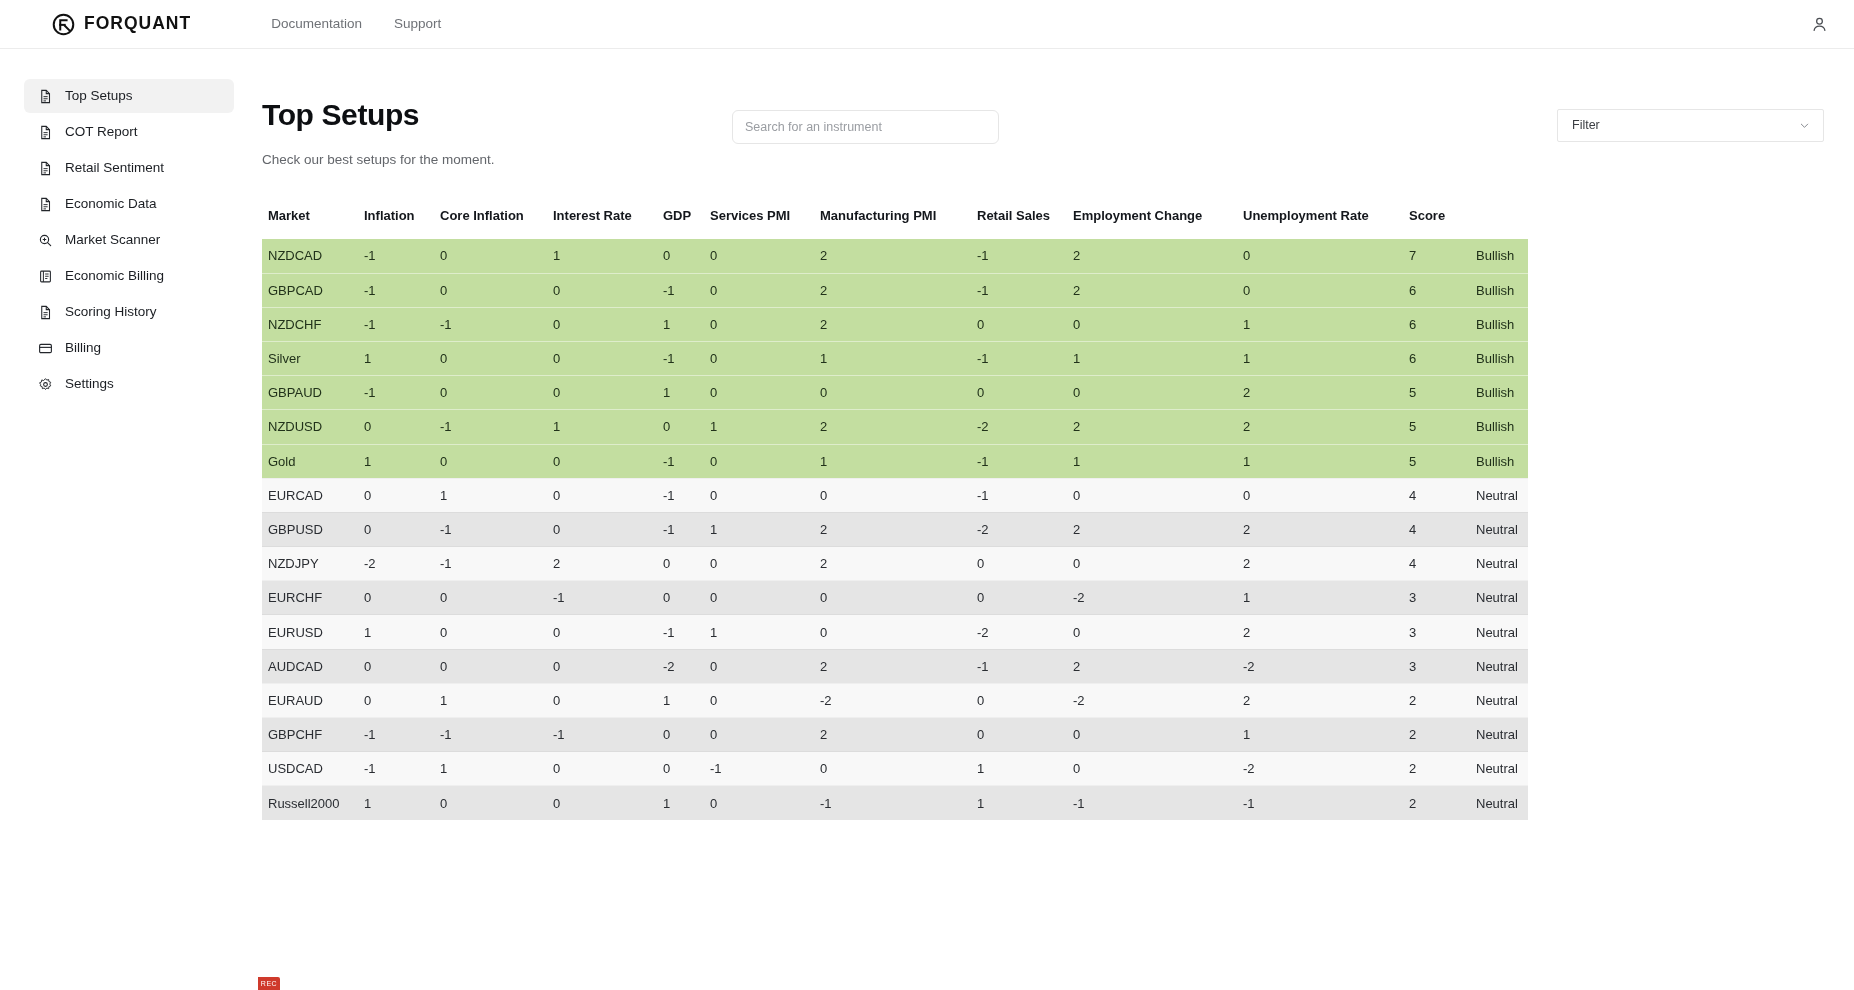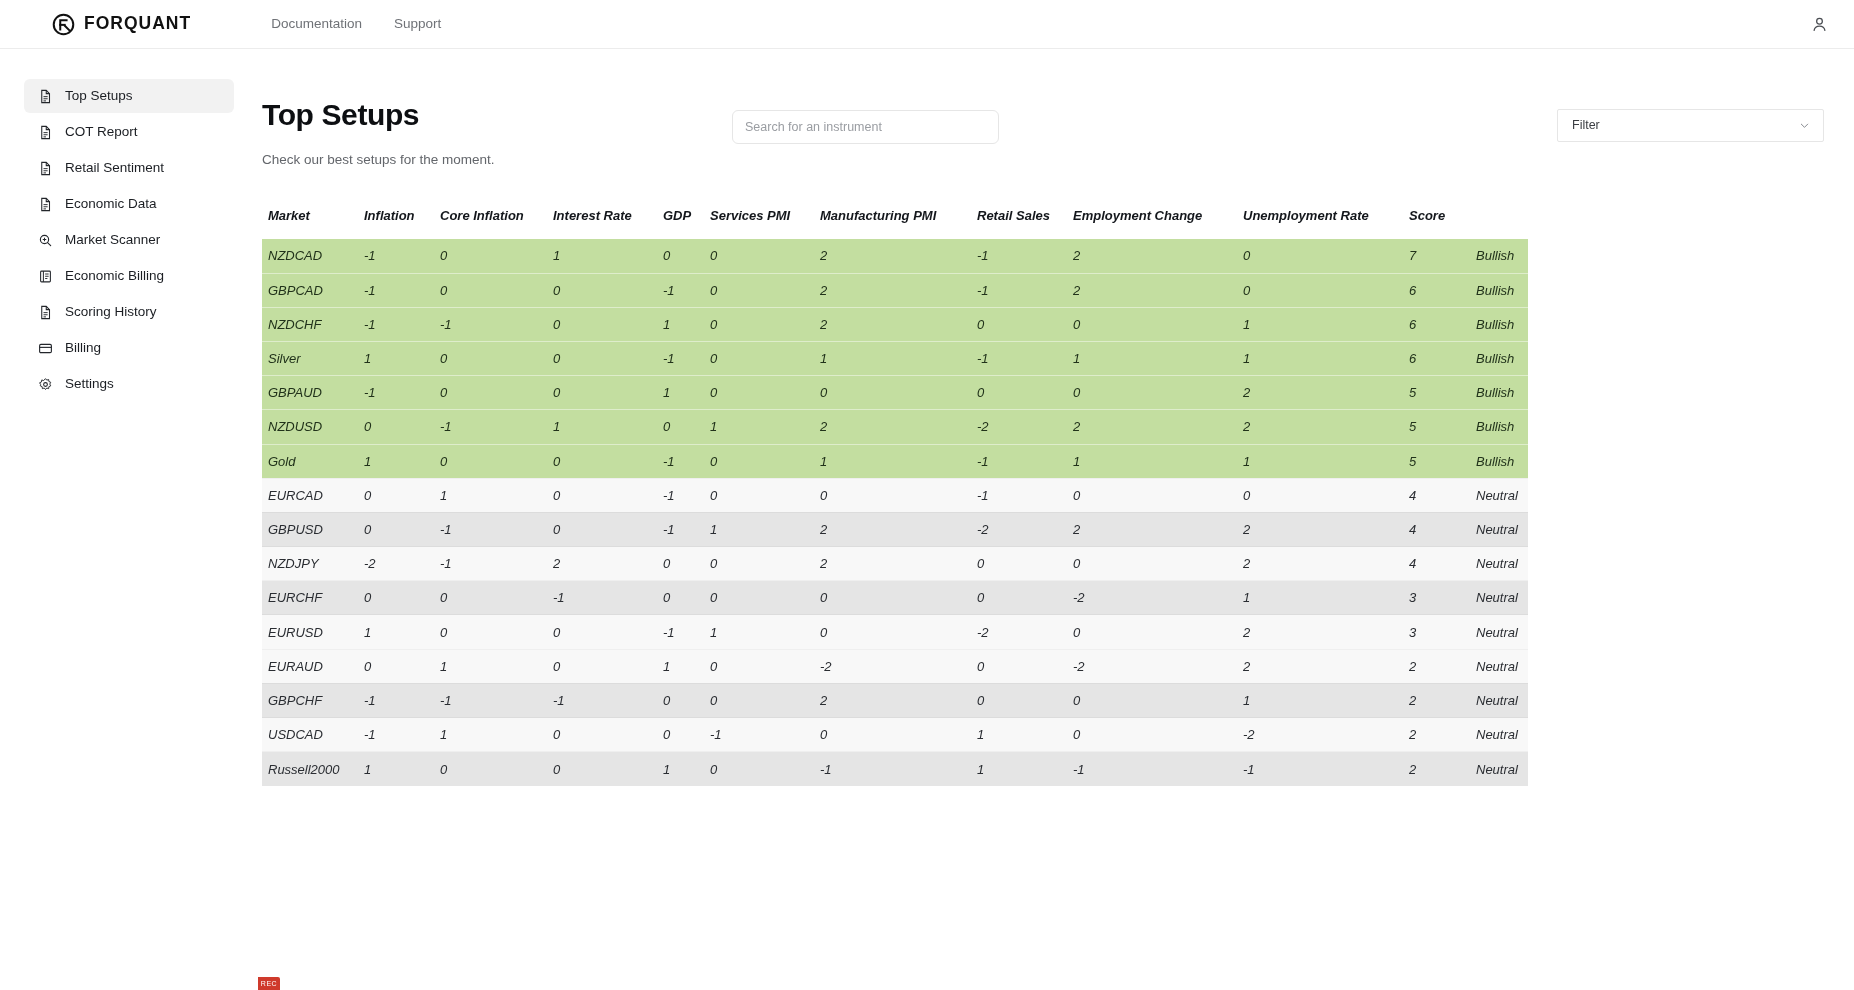--- a/index.html
+++ b/index.html
@@ -78,21 +78,21 @@
     border: 1px solid #e6e6e6; border-radius: 2px;
     background: #fff;
     display: flex; align-items: center; justify-content: space-between;
     padding: 0 13px 0 14px;
     cursor: pointer;
   }
   .filter-label { font-size: 12.5px; color: #3a3d42; line-height: 1; }
   .chev { width: 11px; height: 11px; color: #7d8086; display: block; }
 
   
-  .table-wrap { margin-top: 41px; width: 1266px; font-style: italic; }
+  .table-wrap { margin-top: 41px; width: 1266px; }
   table.setups { border-collapse: collapse; width: 1266px; table-layout: fixed; }
   table.setups th {
     text-align: left;
     font-size: 13px; font-weight: 700; color: #14171c;
     padding: 0 0 15px 0;
     white-space: nowrap;
   }
   table.setups td {
     font-size: 13px; color: #2a2d32;
     height: 34.2px;
@@ -430,20 +430,34 @@
               <td class="c-interest">0</td>
               <td class="c-gdp">-1</td>
               <td class="c-services">1</td>
               <td class="c-manu">0</td>
               <td class="c-retail">-2</td>
               <td class="c-employ">0</td>
               <td class="c-unemploy">2</td>
               <td class="c-score">3</td>
               <td class="c-signal">Neutral</td>
             </tr>
+            <tr class="row-neutral-b">
+              <td class="c-market">AUDCAD</td>
+              <td class="c-inflation">0</td>
+              <td class="c-core">0</td>
+              <td class="c-interest">0</td>
+              <td class="c-gdp">-2</td>
+              <td class="c-services">0</td>
+              <td class="c-manu">2</td>
+              <td class="c-retail">-1</td>
+              <td class="c-employ">2</td>
+              <td class="c-unemploy">-2</td>
+              <td class="c-score">3</td>
+              <td class="c-signal">Neutral</td>
+            </tr>
             <tr class="row-neutral-a">
               <td class="c-market">EURAUD</td>
               <td class="c-inflation">0</td>
               <td class="c-core">1</td>
               <td class="c-interest">0</td>
               <td class="c-gdp">1</td>
               <td class="c-services">0</td>
               <td class="c-manu">-2</td>
               <td class="c-retail">0</td>
               <td class="c-employ">-2</td>

